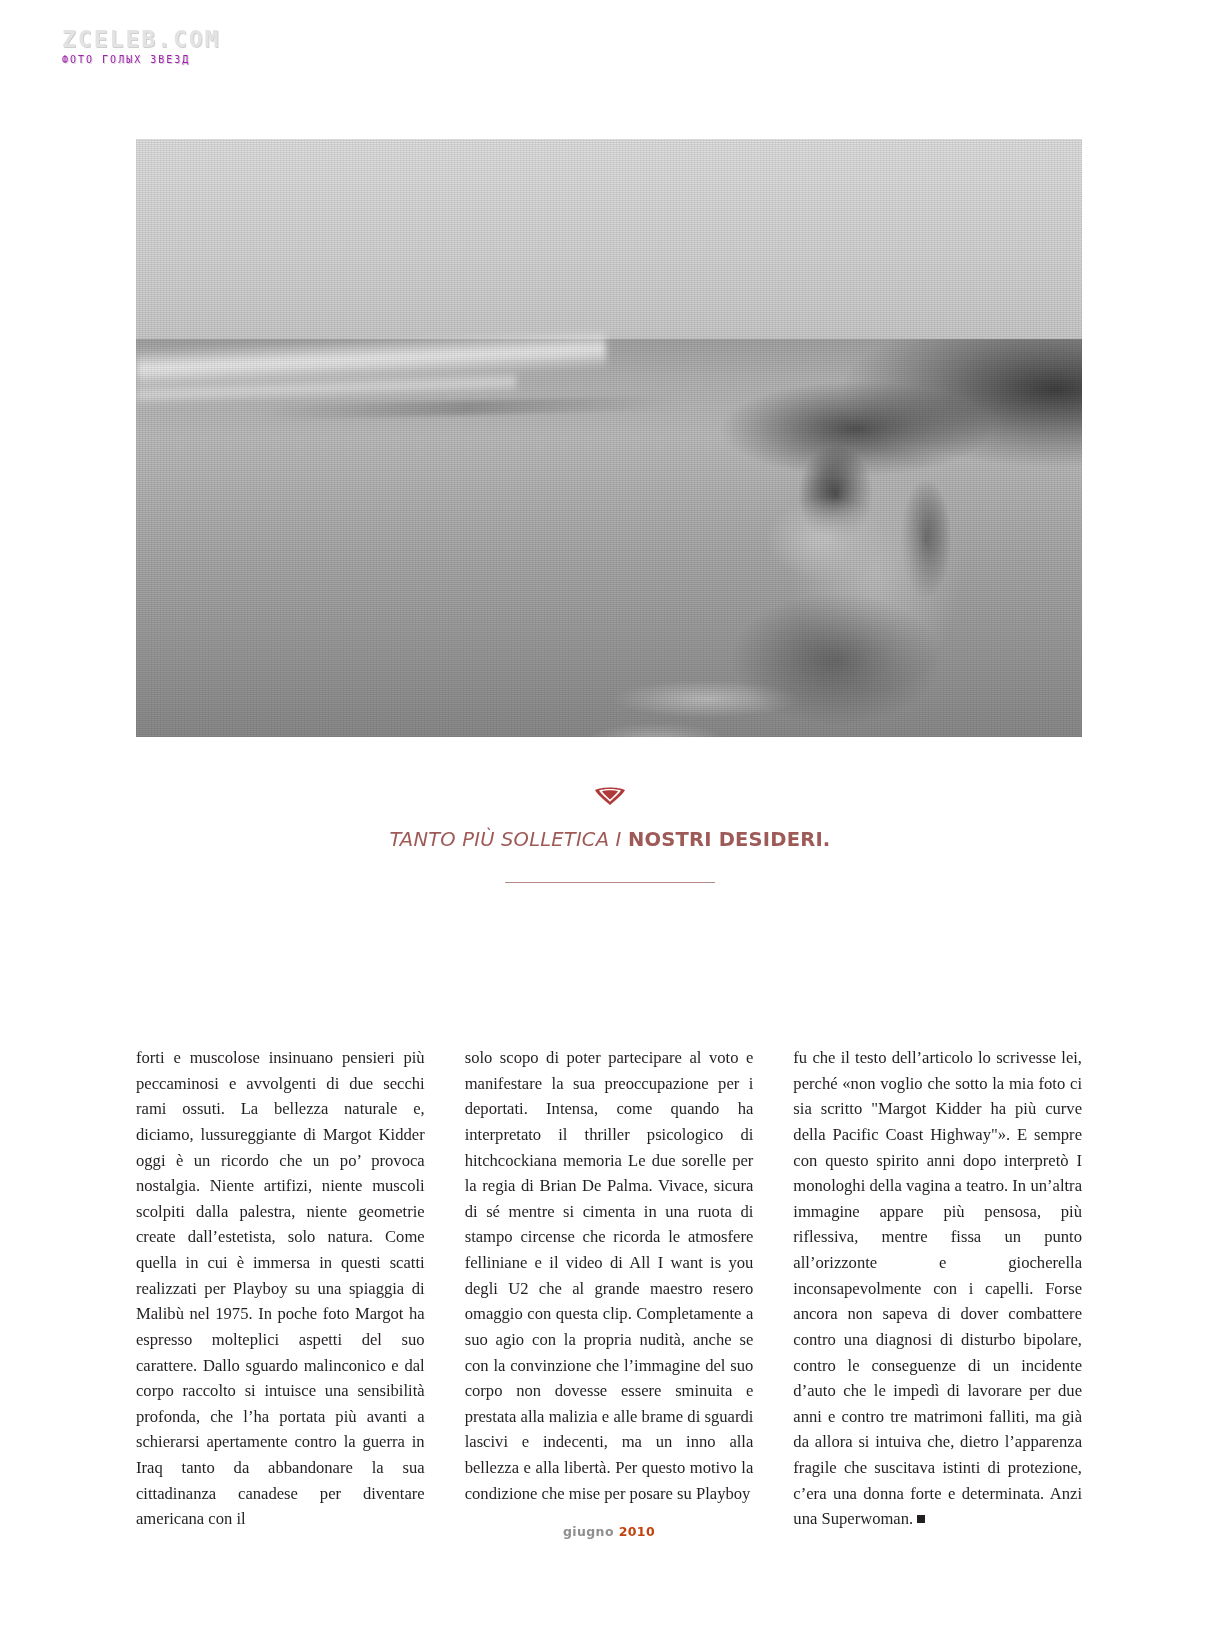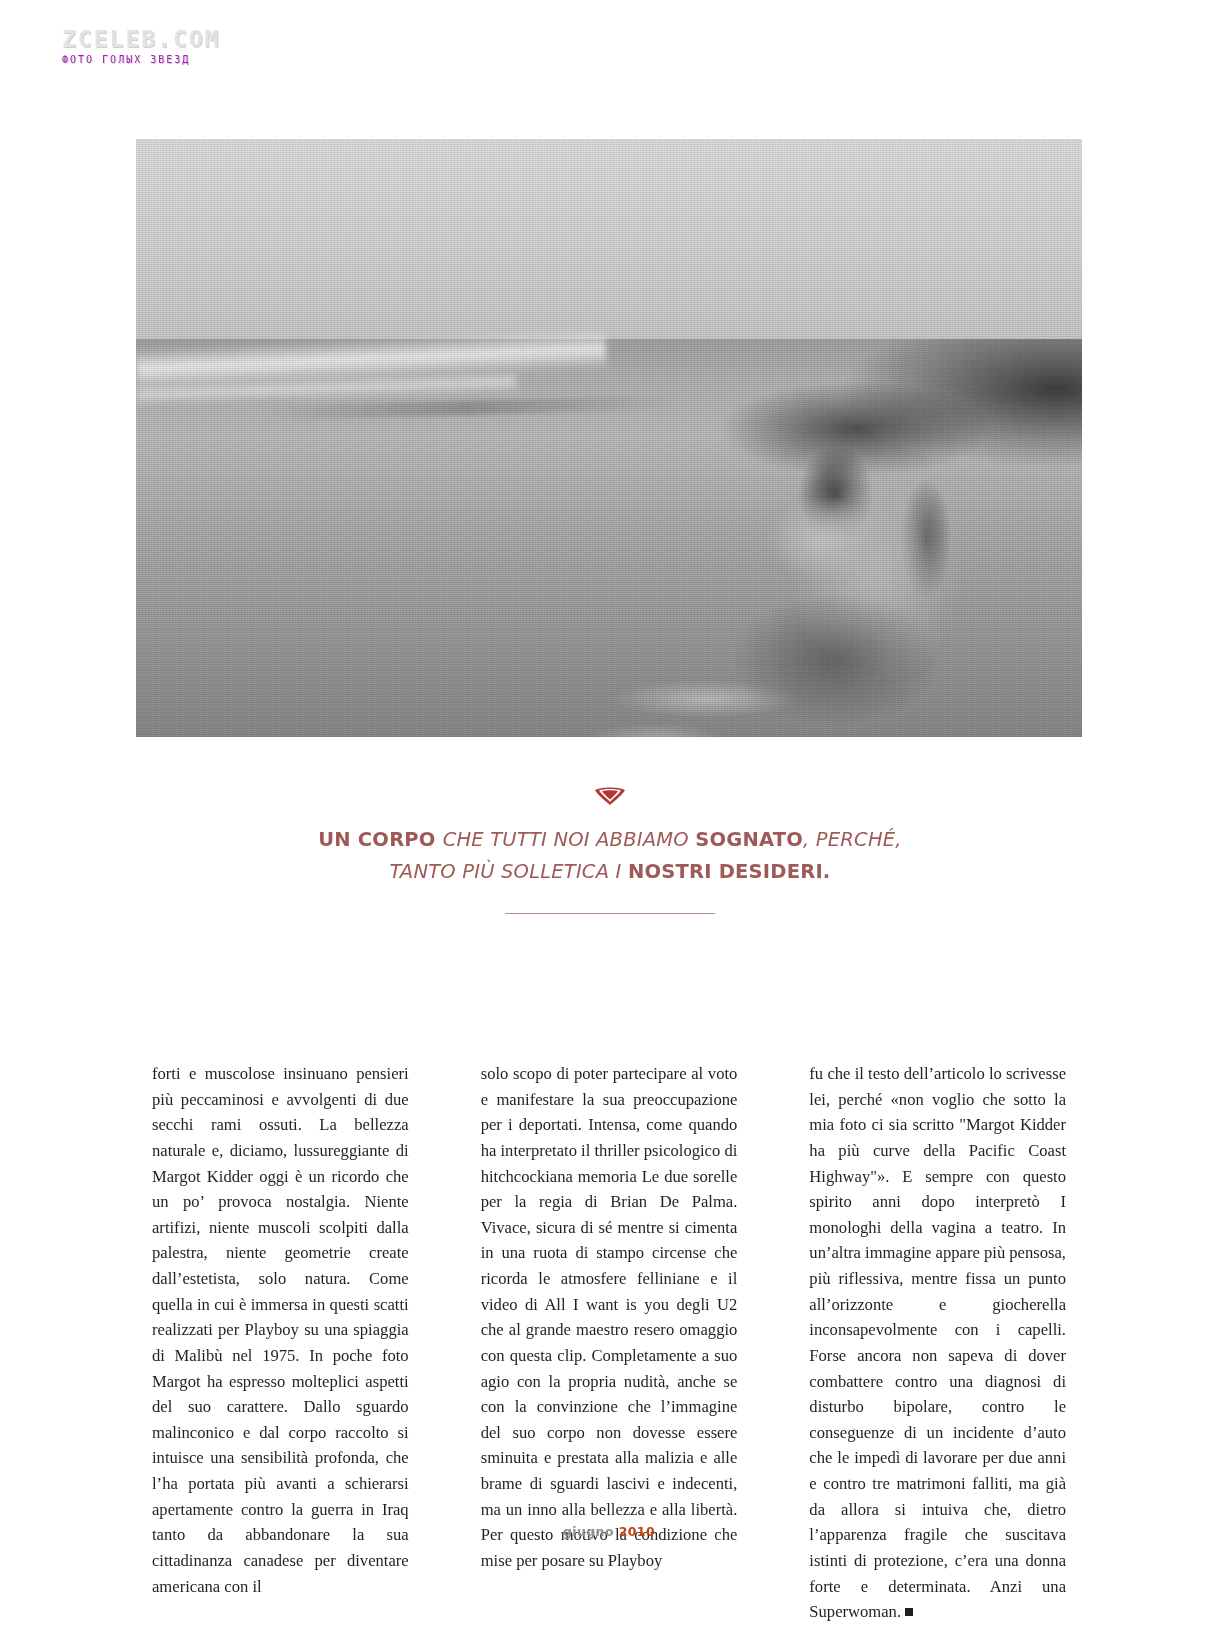--- a/index.html
+++ b/index.html
@@ -166,21 +166,21 @@
   }
   .col {
     width: 289px;
     font-family: "Liberation Serif", serif;
     font-size: 16.6px;
     line-height: 1.545;
     color: #231f20;
     text-align: justify;
     hyphens: auto;
   }
-  .col p { margin: 16px; }
+  .col p { margin: 0; }
   .col .it { }
   .end-square {
     display: inline-block;
     width: 8px;
     height: 8px;
     background: #231f20;
     margin-left: 4px;
     vertical-align: 1px;
   }
 
@@ -219,21 +219,20 @@
 
 <div class="pullquote">
   <div class="sup-emblem">
     <svg width="34" height="20" viewBox="0 0 34 20" aria-hidden="true">
       <path d="M2 4 C8 0.5 26 0.5 32 4 C30 8 24 13 17 19 C10 13 4 8 2 4 Z" fill="#b03a3a"></path>
       <path d="M6 4.6 C11 2.6 23 2.6 28 4.6 C26 7.6 21.5 11.6 17 15.8 C12.5 11.6 8 7.6 6 4.6 Z" fill="#ffffff"></path>
       <path d="M9 5.2 C13 3.9 21 3.9 25 5.2 C23.3 7.6 20 10.8 17 13.6 C14 10.8 10.7 7.6 9 5.2 Z" fill="#b03a3a"></path>
     </svg>
   </div>
   <div class="pq-lines">
-      <div><span class="b">UN CORPO </span><span class="i">CHE TUTTI NOI ABBIAMO </span><span class="b">SOGNATO</span><span class="i">, PERCHÉ,</span></div>
       <div><span class="i">TANTO PIÙ SOLLETICA I </span><span class="b">NOSTRI DESIDERI.</span></div>
     </div>
   <div class="pq-rule"></div>
 </div>
 
 <div class="columns">
   <div class="col">
     <p id="col1"><span>forti e muscolose insinuano pensieri più peccaminosi e avvolgenti di due secchi rami ossuti. La bellezza naturale e, diciamo, lussureggiante di Margot Kidder oggi è un ricordo che un po’ provoca nostalgia. Niente artifizi, niente muscoli scolpiti dalla palestra, niente geometrie create dall’estetista, solo natura. Come quella in cui è immersa in questi scatti realizzati per Playboy su una spiaggia di Malibù nel 1975. In poche foto Margot ha espresso molteplici aspetti del suo carattere. Dallo sguardo malinconico e dal corpo raccolto si intuisce una sensibilità profonda, che l’ha portata più avanti a schierarsi apertamente contro la guerra in Iraq tanto da abbandonare la sua cittadinanza canadese per diventare americana con il</span></p>
   </div>
   <div class="col">

